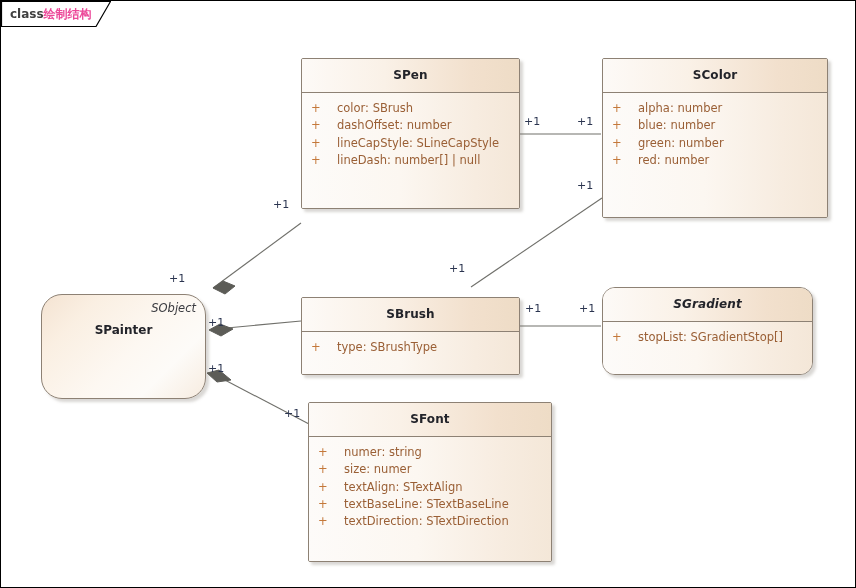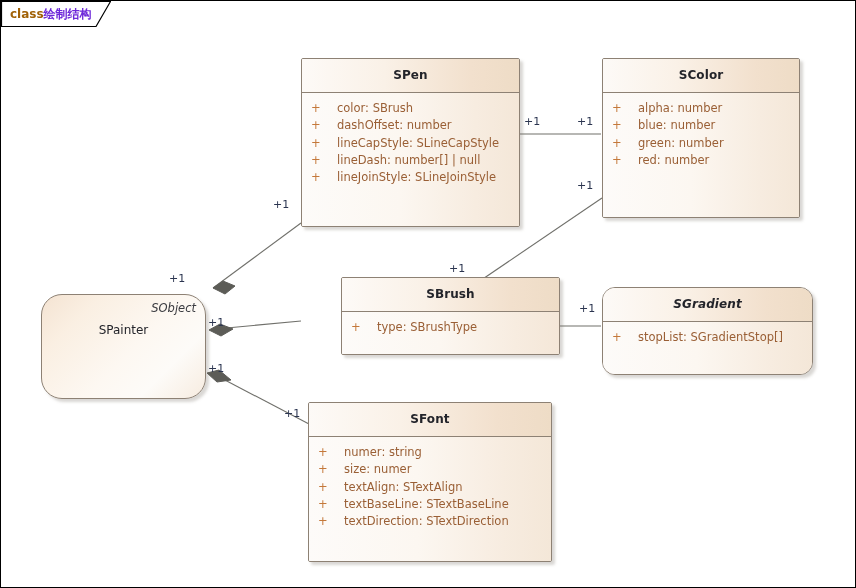--- a/index.html
+++ b/index.html
@@ -25,22 +25,22 @@
   }
   #frame-tab .tab-shape{
     position:absolute;left:0;top:0;width:110px;height:26px;
   }
   #frame-tab .tab-text{
     position:absolute;left:9px;top:4px;
     font-size:12px;font-weight:bold;
     white-space:nowrap;
     line-height:18px;
   }
-  .kw{color:#a16207;font-weight:bold;}
-  .zh{color:#6d28d9;font-weight:bold;}
+  .kw{color:#404040;font-weight:bold;}
+  .zh{color:#ec4899;font-weight:bold;}
 
   
   #connectors{position:absolute;left:0;top:0;width:856px;height:588px;}
 
   
   .uml{
     position:absolute;
     box-sizing:border-box;
     border:1px solid #8d8174;
     border-radius:2px;
@@ -88,21 +88,21 @@
     background:linear-gradient(135deg,#f4e3d2 0%,#faefe2 22%,#fdf8f2 55%,#fdfbf8 75%,#f7ece0 100%);
     border-radius:21px;
   }
   .uml.plain .stereo{
     position:absolute;right:9px;top:6px;
     font-size:11.5px;font-style:italic;color:#3a3b40;
   }
   .uml.plain .pname{
     position:absolute;left:0;right:0;top:28px;
     text-align:center;
-    font-size:12px;font-weight:normal;color:#23242a;
+    font-size:12px;font-weight:bold;color:#23242a;
   }
 
   
   .mult{
     position:absolute;
     font-size:11px;
     color:#2b3550;
     white-space:nowrap;
     line-height:12px;
   }
@@ -151,51 +151,50 @@
   <span class="mult" style="left:576px;top:179px;">+1</span>
   <span class="mult" style="left:448px;top:262px;">+1</span>
 
   <span class="mult" style="left:207px;top:316px;">+1</span>
   <span class="mult" style="left:524px;top:302px;">+1</span>
   <span class="mult" style="left:578px;top:302px;">+1</span>
 
   <span class="mult" style="left:207px;top:362px;">+1</span>
   <span class="mult" style="left:283px;top:407px;">+1</span>
 
-  <div class="uml" style="left:300px;top:57px;width:219px;height:169px;">
+  <div class="uml" style="left:300px;top:57px;width:219px;height:151px;">
     <div class="hdr">
       <div class="cname">SPen</div>
     </div>
     <div class="body">
       <span class="attr"><span class="vis">+</span><span>color: SBrush</span></span>
       <span class="attr"><span class="vis">+</span><span>dashOffset: number</span></span>
       <span class="attr"><span class="vis">+</span><span>lineCapStyle: SLineCapStyle</span></span>
       <span class="attr"><span class="vis">+</span><span>lineDash: number[] | null</span></span>
-      <span class="attr"><span class="vis">+</span><span>lineJoinStyle: SLineJoinStyle</span></span>
-    </div>
-  </div>
-
-  <div class="uml" style="left:601px;top:57px;width:198px;height:160px;">
+    </div>
+  </div>
+
+  <div class="uml" style="left:601px;top:57px;width:226px;height:160px;">
     <div class="hdr">
       <div class="cname">SColor</div>
     </div>
     <div class="body">
       <span class="attr"><span class="vis">+</span><span>alpha: number</span></span>
       <span class="attr"><span class="vis">+</span><span>blue: number</span></span>
       <span class="attr"><span class="vis">+</span><span>green: number</span></span>
       <span class="attr"><span class="vis">+</span><span>red: number</span></span>
     </div>
   </div>
 
   <div class="uml plain" style="left:40px;top:293px;width:165px;height:105px;">
     <div class="stereo">SObject</div>
     <div class="pname">SPainter</div>
   </div>
 
-  <div class="uml" style="left:300px;top:276px;width:219px;height:78px;margin-left:40px;">
+  <div class="uml" style="left:300px;top:296px;width:219px;height:78px;">
     <div class="hdr">
       <div class="cname">SBrush</div>
     </div>
     <div class="body">
       <span class="attr"><span class="vis">+</span><span>type: SBrushType</span></span>
     </div>
   </div>
 
   <div class="uml" style="left:601px;top:286px;width:211px;height:88px;border-radius:13px;">
     <div class="hdr">

